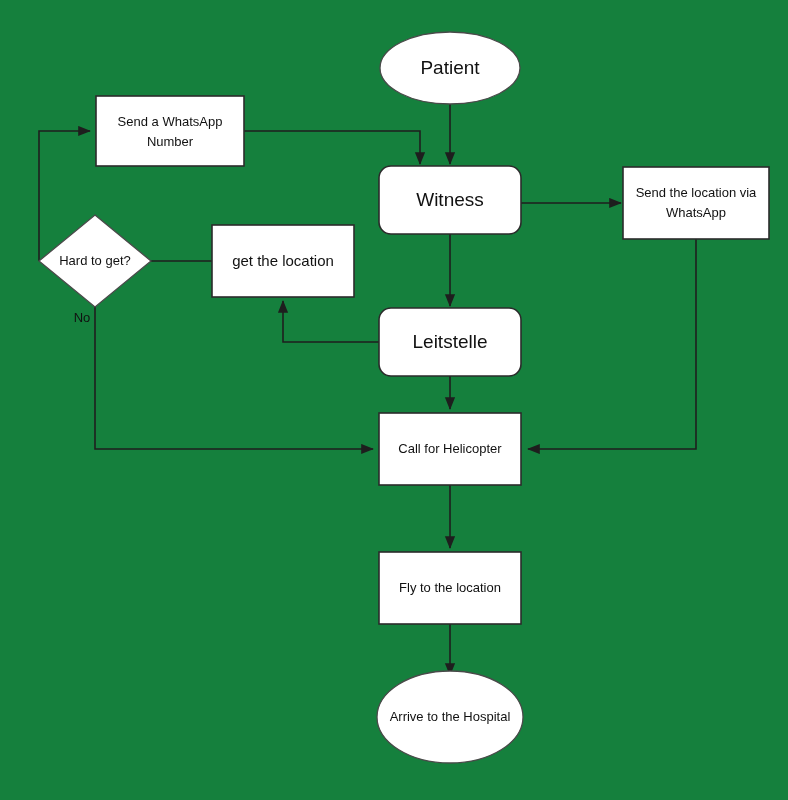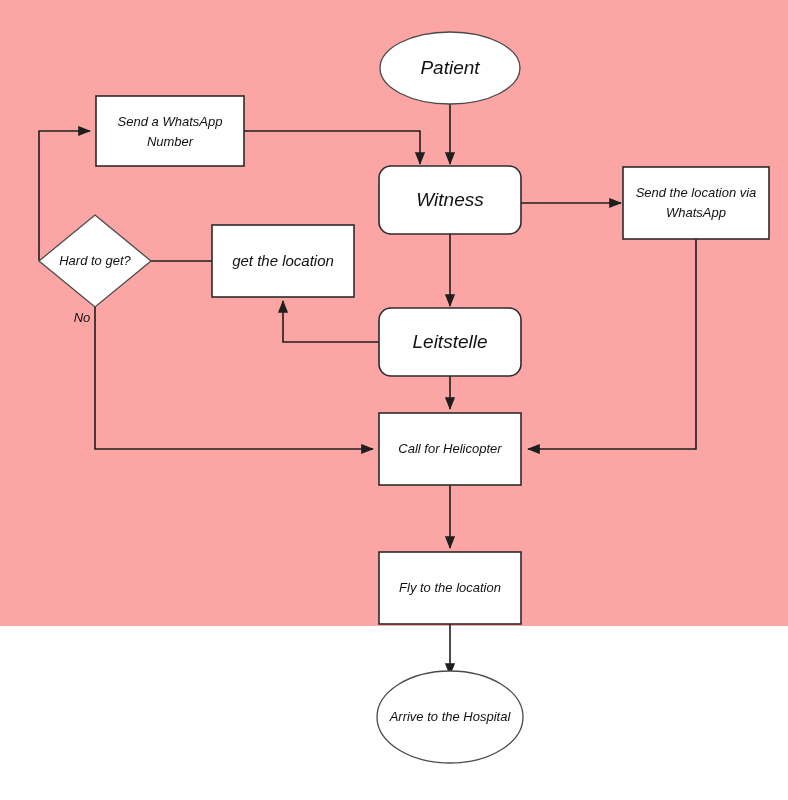--- a/index.html
+++ b/index.html
@@ -10,23 +10,22 @@
   }
   body {
     width: 788px;
     height: 800px;
     font-family: "Liberation Sans", sans-serif;
     overflow: hidden;
   }
   #diagram-canvas {
     position: relative;
     width: 788px;
-    height: 626px;
-    background: #fca5a5;
-    font-style: italic;
+    height: 800px;
+    background: #15803d;
   }
   svg#flow-svg {
     position: absolute;
     top: 0;
     left: 0;
     width: 788px;
     height: 800px;
   }
   .node-shape {
     fill: #ffffff;

